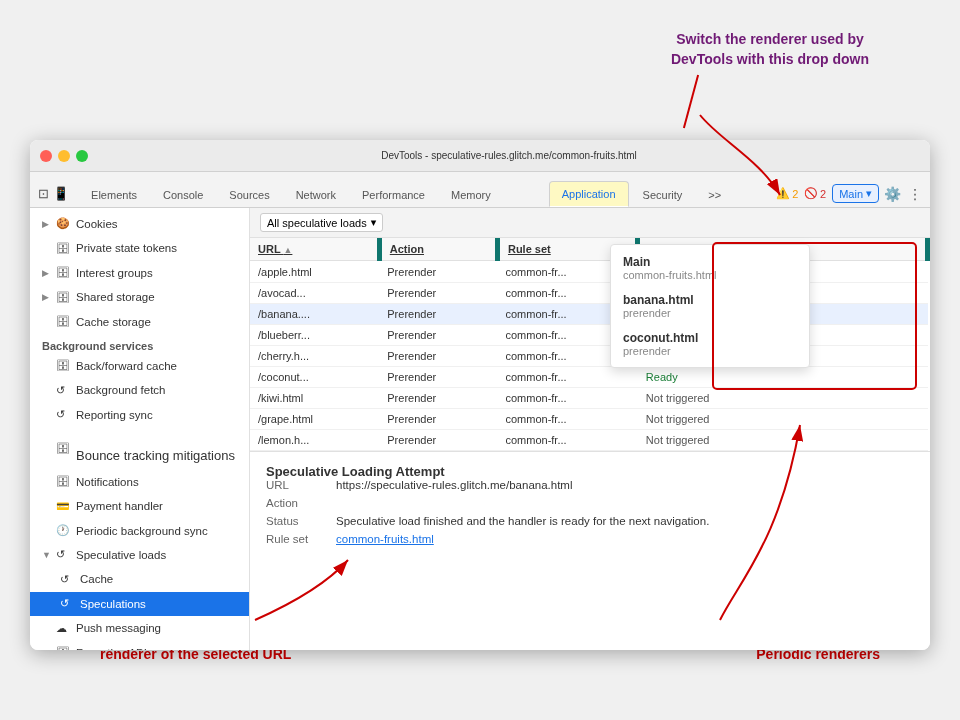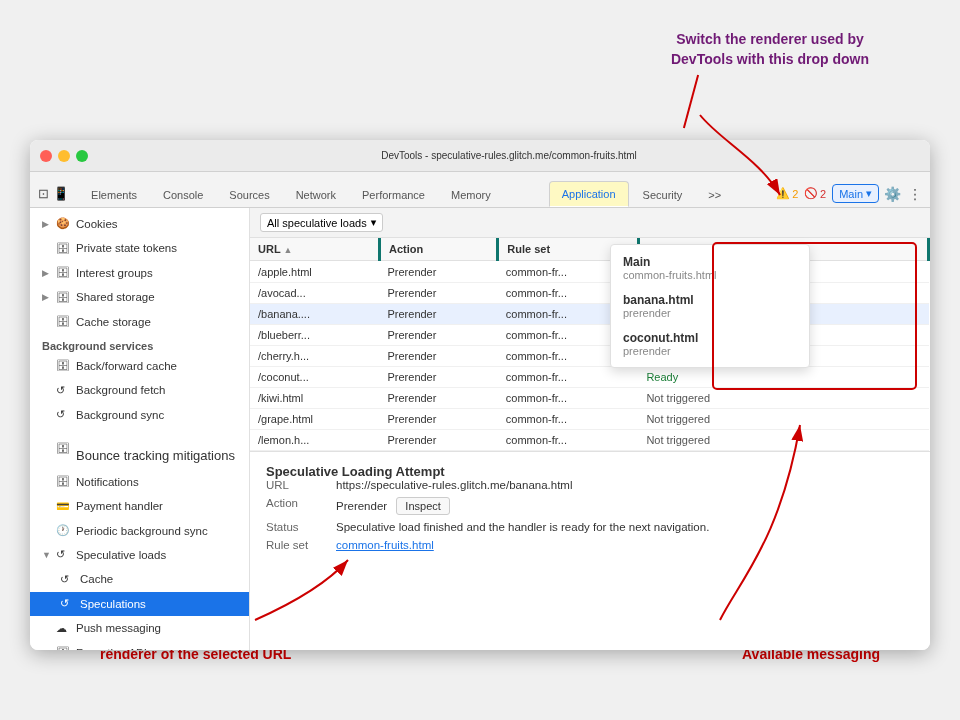--- a/index.html
+++ b/index.html
@@ -263,21 +263,22 @@
     }
     .speculative-table thead {
       background: #f8f8f8;
       border-bottom: 1px solid #e0e0e0;
     }
     .speculative-table th {
       padding: 5px 8px;
       text-align: left;
       font-weight: 600;
       color: #333;
-      border-right: 3px solid #0f766e;
+      border-right: 5px solid #0f766e;
+      text-decoration: underline;
     }
     .speculative-table td {
       padding: 4px 8px;
       border-bottom: 1px solid #f0f0f0;
       color: #333;
       white-space: nowrap;
     }
     .speculative-table tr.selected { background: #e8f0fe; }
     .status-failure {
       color: #d32f2f;
@@ -410,21 +411,21 @@
   <span style="white-space: pre-line;">Switch the renderer used by
 DevTools with this drop down</span>
 </div>
 
 <div class="annotation-bottom-left">
   <span style="white-space: pre-line;">Switch DevTools to the
 renderer of the selected URL</span>
 </div>
 
 <div class="annotation-bottom-right">
-  <span>Available messaging</span>
+  <span>Periodic renderers</span>
 </div>
 
 <div class="devtools-window">
 
   <div class="title-bar">
     <div class="traffic-lights">
       <div class="tl tl-red"></div>
       <div class="tl tl-yellow"></div>
       <div class="tl tl-green"></div>
     </div>
@@ -501,21 +502,21 @@
         <span>Back/forward cache</span>
       </div>
       <div class="sidebar-item">
         <span class="sidebar-expand"></span>
         <span class="icon">↺</span>
         <span>Background fetch</span>
       </div>
       <div class="sidebar-item">
         <span class="sidebar-expand"></span>
         <span class="icon">↺</span>
-        <span>Background sync</span>
+        <span>Reporting sync</span>
       </div>
       <div class="sidebar-item">
         <span class="sidebar-expand"></span>
         <span class="icon">🗄</span>
         <span style="font-size:13px;margin-top:16px;">Bounce tracking mitigations</span>
       </div>
       <div class="sidebar-item">
         <span class="sidebar-expand"></span>
         <span class="icon">🗄</span>
         <span>Notifications</span>
@@ -640,24 +641,20 @@
 
       <div class="detail-panel">
         <div class="detail-title">Speculative Loading Attempt</div>
 
         <div class="detail-row">
           <span class="detail-label">URL</span>
           <span class="detail-value">https://speculative-rules.glitch.me/banana.html</span>
         </div>
         <div class="detail-row">
           <span class="detail-label">Action</span>
-          <span class="detail-value">
-            <span>Prerender</span>
-            <button class="inspect-btn">Inspect</button>
-          </span>
         </div>
         <div class="detail-row">
           <span class="detail-label">Status</span>
           <span class="detail-value">Speculative load finished and the handler is ready for the next navigation.</span>
         </div>
         <div class="detail-row">
           <span class="detail-label">Rule set</span>
           <span class="detail-value link">common-fruits.html</span>
         </div>
       </div>

